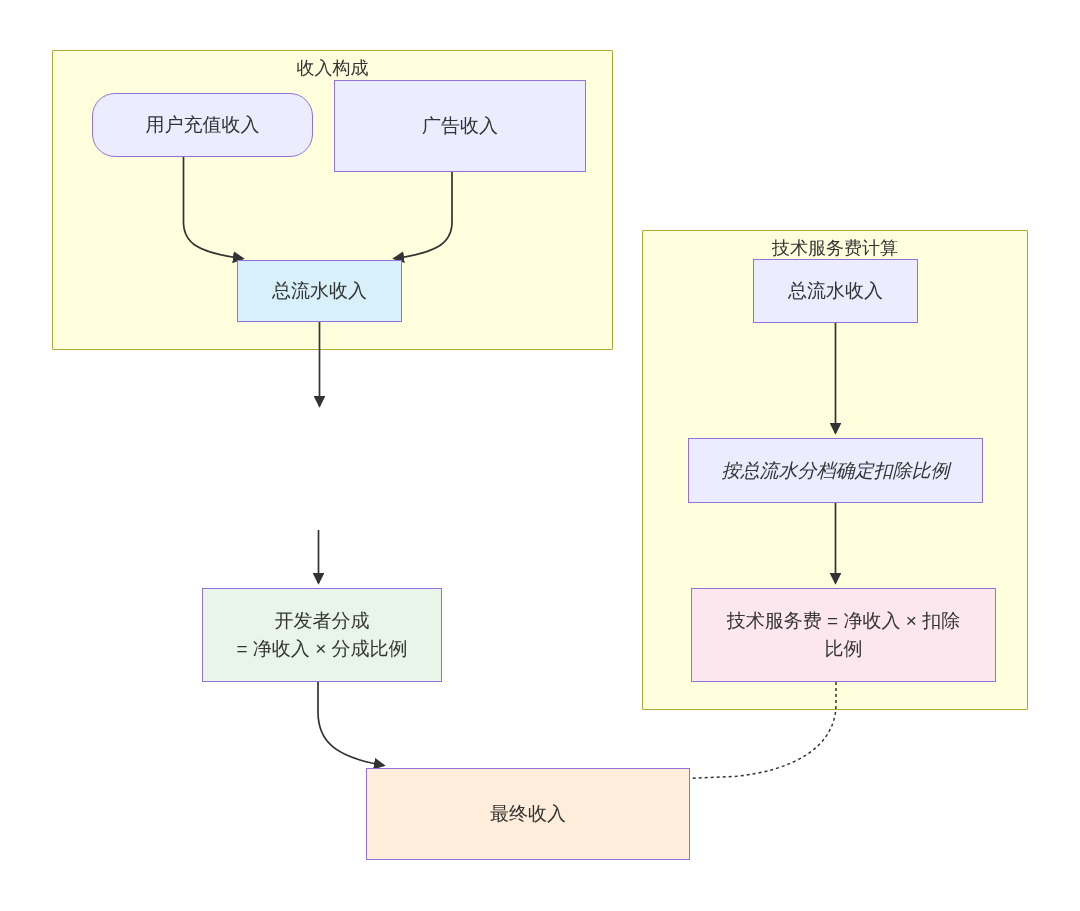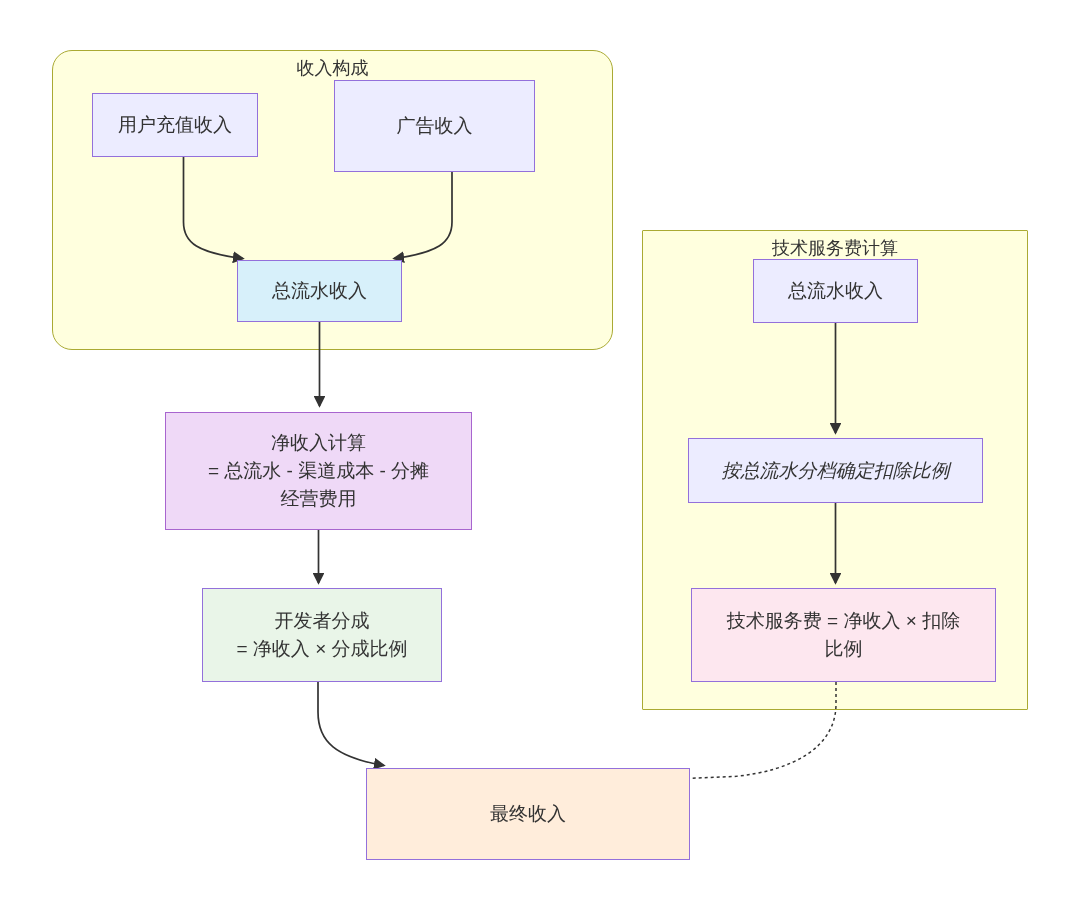--- a/index.html
+++ b/index.html
@@ -60,21 +60,21 @@
     z-index: 3;
     padding: 2px 8px;
   }
   .node .line { display: block; }
 </style>
 </head>
 <body>
 
 <div class="canvas">
 
-  <div class="cluster" style="left: 52px; top: 50px; width: 561px; height: 300px; background-color: rgb(255, 255, 222); border-color: rgb(170, 170, 51); border-radius: 20px;">
+  <div class="cluster" style="left: 52px; top: 50px; width: 561px; height: 300px; background-color: rgb(255, 255, 222); border-color: rgb(170, 170, 51);">
     <div class="cluster-title">收入构成</div>
   </div>
 
   <div class="cluster" style="left: 642px; top: 230px; width: 386px; height: 480px; background-color: rgb(255, 255, 222); border-color: rgb(170, 170, 51);">
     <div class="cluster-title">技术服务费计算</div>
   </div>
 
   <svg class="edges" width="1080" height="911">
     <defs>
       <marker id="arrow" viewBox="0 0 10 10" refX="8.5" refY="5" markerWidth="7" markerHeight="7" orient="auto-start-reverse">
@@ -84,37 +84,32 @@
     <path class="edge" d="M183.5,157 L183.5,222 C183.5,243 198,253 243,258.5" marker-end="url(#arrow)"></path>
     <path class="edge" d="M452,172 L452,222 C452,243 437,253 394,258.5" marker-end="url(#arrow)"></path>
     <path class="edge" d="M319.5,322 L319.5,406" marker-end="url(#arrow)"></path>
     <path class="edge" d="M318.5,530 L318.5,583" marker-end="url(#arrow)"></path>
     <path class="edge" d="M318,682 L318,712 C318,742 336,757 384,765.5" marker-end="url(#arrow)"></path>
     <path class="edge" d="M835.5,323 L835.5,433" marker-end="url(#arrow)"></path>
     <path class="edge" d="M835.5,503 L835.5,583" marker-end="url(#arrow)"></path>
     <path class="edge dotted" d="M836,682 L836,704 C836,747 793,771 734,776.5 L671,779" marker-end="url(#arrow)"></path>
   </svg>
 
-  <div class="node" style="left: 92px; top: 93px; width: 166px; height: 64px; background-color: rgb(236, 236, 255); border-color: rgb(147, 112, 219);">
+  <div class="node" style="left: 92px; top: 93px; width: 221px; height: 64px; background-color: rgb(236, 236, 255); border-color: rgb(147, 112, 219); border-radius: 23px;">
     <span class="line">用户充值收入</span>
   </div>
 
-  <div class="node" style="left: 334px; top: 80px; width: 201px; height: 92px; background-color: rgb(236, 236, 255); border-color: rgb(147, 112, 219);">
+  <div class="node" style="left: 334px; top: 80px; width: 252px; height: 92px; background-color: rgb(236, 236, 255); border-color: rgb(147, 112, 219);">
     <span class="line">广告收入</span>
   </div>
 
   <div class="node" style="left: 237px; top: 260px; width: 165px; height: 62px; background-color: rgb(215, 240, 250); border-color: rgb(147, 112, 219);">
     <span class="line">总流水收入</span>
   </div>
 
-  <div class="node" style="left: 165px; top: 412px; width: 307px; height: 118px; background-color: rgb(239, 217, 247); border-color: rgb(168, 101, 207);">
-    <span class="line">净收入计算</span>
-    <span class="line">= 总流水 - 渠道成本 - 分摊</span>
-    <span class="line">经营费用</span>
-  </div>
 
   <div class="node" style="left: 202px; top: 588px; width: 240px; height: 94px; background-color: rgb(233, 245, 232); border-color: rgb(147, 112, 219);">
     <span class="line">开发者分成</span>
     <span class="line">= 净收入 × 分成比例</span>
   </div>
 
   <div class="node" style="left: 366px; top: 768px; width: 324px; height: 92px; background-color: rgb(255, 237, 219); border-color: rgb(147, 112, 219);">
     <span class="line">最终收入</span>
   </div>
 

